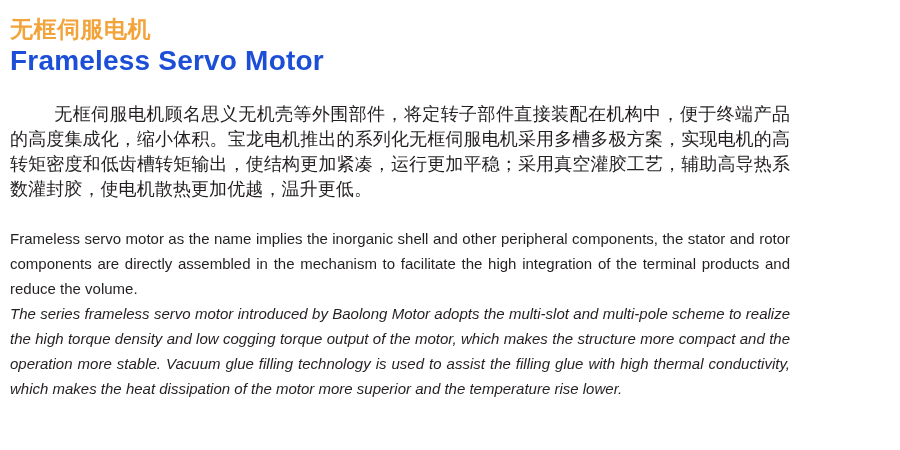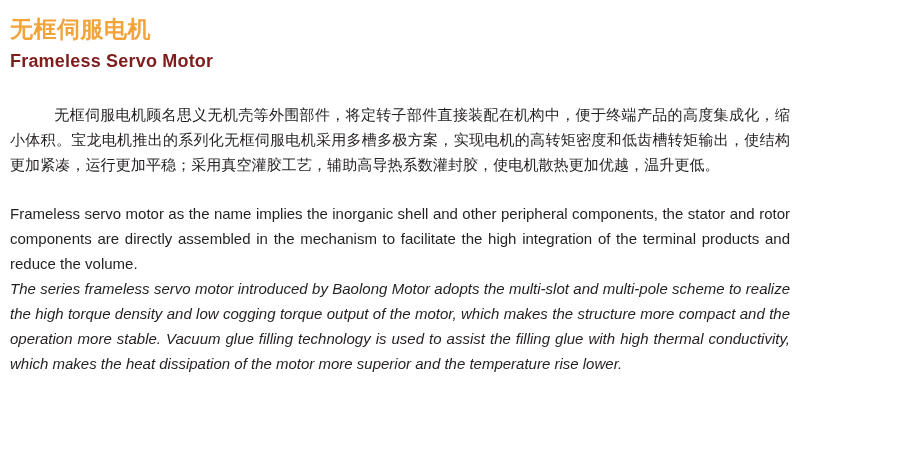--- a/index.html
+++ b/index.html
@@ -27,30 +27,30 @@
   }
   .title-cn {
     font-size: 23px;
     line-height: 30px;
     font-weight: bold;
     color: #f2a33a;
     letter-spacing: 0.5px;
     margin: 4px 0 0 0;
   }
   .title-en {
-    font-size: 18px;
+    font-size: 28px;
     line-height: 30px;
     font-weight: bold;
-    color: #7f1d1d;
+    color: #1d4ed8;
     letter-spacing: 0.2px;
     margin: 2px 0 0 0;
   }
   .body-cn {
     margin: 26px 0 0 0;
-    font-size: 15px;
+    font-size: 18px;
     line-height: 25px;
     color: #231f20;
     text-align: justify;
     text-justify: inter-ideograph;
     letter-spacing: 0.1px;
   }
   .body-cn .indent {
     display: inline-block;
     width: 44px;
   }

